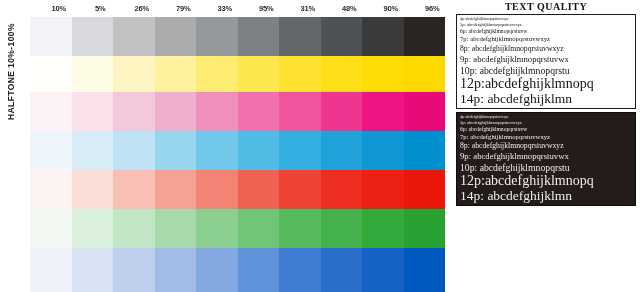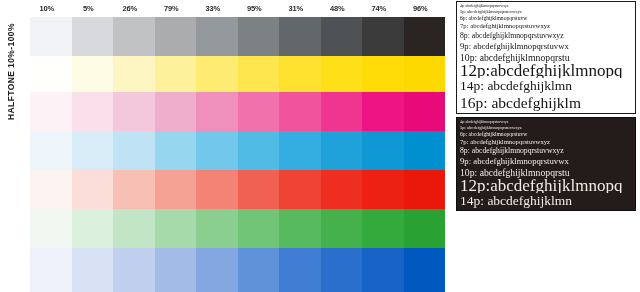--- a/index.html
+++ b/index.html
@@ -8,21 +8,21 @@
     background:#ffffff;
     font-family:"Liberation Serif", serif;
   }
   #page{position:relative;width:640px;height:292px;}
 
   
   #halftone-panel{
     position:absolute;left:0;top:0;width:452px;height:292px;
   }
   #percent-scale{
-    position:absolute;left:26px;top:2px;width:415px;height:14px;
+    position:absolute;left:38px;top:2px;width:415px;height:14px;
     display:flex;
   }
   .pct{
     flex:1 1 0;
     font-family:"Liberation Sans", sans-serif;
     font-size:7.5px;font-weight:bold;color:#2b2b2b;
     text-align:center;line-height:14px;
     letter-spacing:-0.2px;
   }
   #vertical-label{
@@ -78,41 +78,41 @@
     line-height:1.02;
   }
   .tq-box.inverted .tq-line{color:#f2ece6;}
   .s4{font-size:3.6px;line-height:5px;}
   .s5{font-size:4.6px;line-height:6px;}
   .s6{font-size:5.6px;line-height:7.2px;}
   .s7{font-size:6.7px;line-height:8.6px;}
   .s8{font-size:7.7px;line-height:9.8px;}
   .s9{font-size:8.7px;line-height:11px;}
   .s10{font-size:9.7px;line-height:12px;}
-  .s12{font-size:17px;line-height:14px;}
+  .s12{font-size:14px;line-height:14px;}
   .s14{font-size:13.5px;line-height:16px;}
   .s16{font-size:15.5px;line-height:18px;}
 </style>
 </head>
 <body>
 
 <div id="page">
 
   <div id="halftone-panel">
 
     <div id="percent-scale">
         <div class="pct">10%</div>
         <div class="pct">5%</div>
         <div class="pct">26%</div>
         <div class="pct">79%</div>
         <div class="pct">33%</div>
         <div class="pct">95%</div>
         <div class="pct">31%</div>
         <div class="pct">48%</div>
-        <div class="pct">74%</div>
+        <div class="pct">90%</div>
         <div class="pct">96%</div>
       </div>
 
     <div id="vertical-label">HALFTONE 10%-100%</div>
 
     <div id="swatch-grid">
         <div class="swatch-row r-black">
           <div class="swatch" style="background: rgb(242, 243, 246);"></div>
           <div class="swatch" style="background: rgb(215, 217, 220);"></div>
           <div class="swatch" style="background: rgb(192, 194, 196);"></div>
@@ -195,32 +195,32 @@
           <div class="swatch" style="background: rgb(42, 111, 203);"></div>
           <div class="swatch" style="background: rgb(22, 99, 197);"></div>
           <div class="swatch" style="background: rgb(0, 89, 191);"></div>
         </div>
       </div>
 
   </div>
 
   <div id="text-quality-panel">
 
+    <div id="tq-title">TEXT QUALITY</div>
 
     <div class="tq-box" id="tq-normal">
         <div class="tq-line s4">4p: abcdefghijklmnopqrstuvwxyz</div>
         <div class="tq-line s5">5p: abcdefghijklmnopqrstuvwxyz</div>
         <div class="tq-line s6">6p: abcdefghijklmnopqrstuvw</div>
         <div class="tq-line s7">7p: abcdefghijklmnopqrstuvwxyz</div>
         <div class="tq-line s8">8p: abcdefghijklmnopqrstuvwxyz</div>
         <div class="tq-line s9">9p: abcdefghijklmnopqrstuvwx</div>
         <div class="tq-line s10">10p: abcdefghijklmnopqrstu</div>
         <div class="tq-line s12">12p:abcdefghijklmnopq</div>
         <div class="tq-line s14">14p: abcdefghijklmn</div>
-        <div class="tq-line s16">16p: abcdefghijklm</div>
       </div>
 
     <div class="tq-box inverted" id="tq-inverted">
         <div class="tq-line s4">4p: abcdefghijklmnopqrstuvwxyz</div>
         <div class="tq-line s5">5p: abcdefghijklmnopqrstuvwxyz</div>
         <div class="tq-line s6">6p: abcdefghijklmnopqrstuvw</div>
         <div class="tq-line s7">7p: abcdefghijklmnopqrstuvwxyz</div>
         <div class="tq-line s8">8p: abcdefghijklmnopqrstuvwxyz</div>
         <div class="tq-line s9">9p: abcdefghijklmnopqrstuvwx</div>
         <div class="tq-line s10">10p: abcdefghijklmnopqrstu</div>

